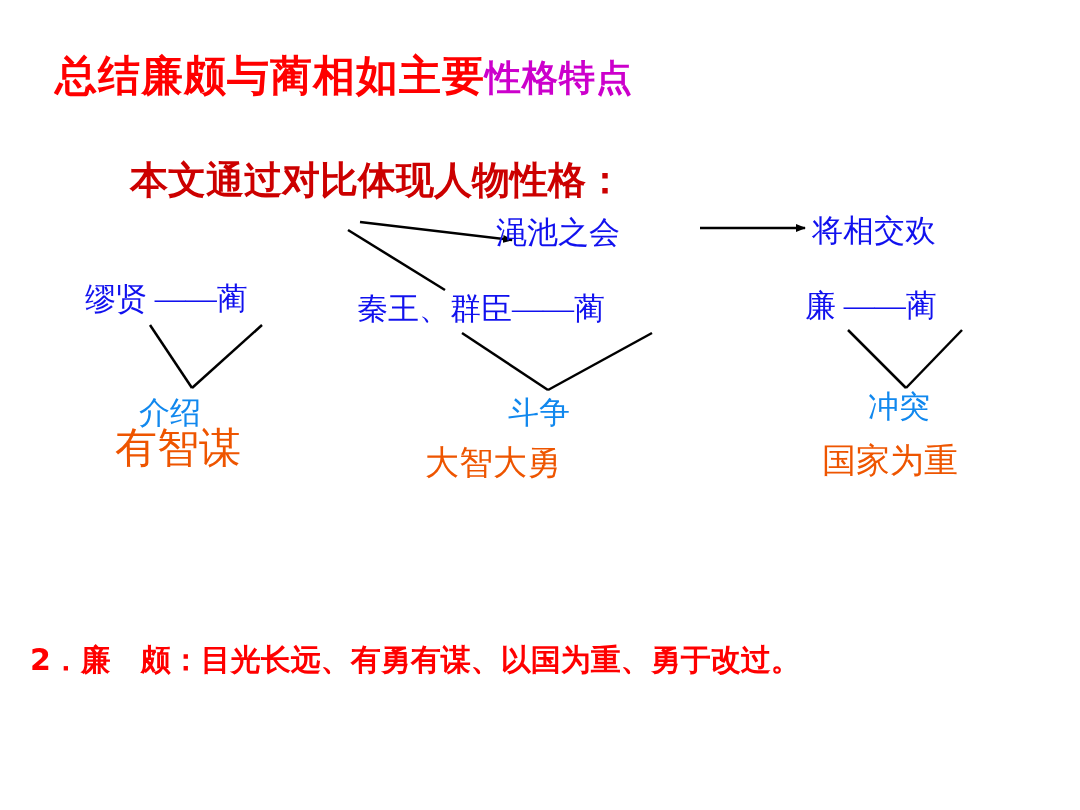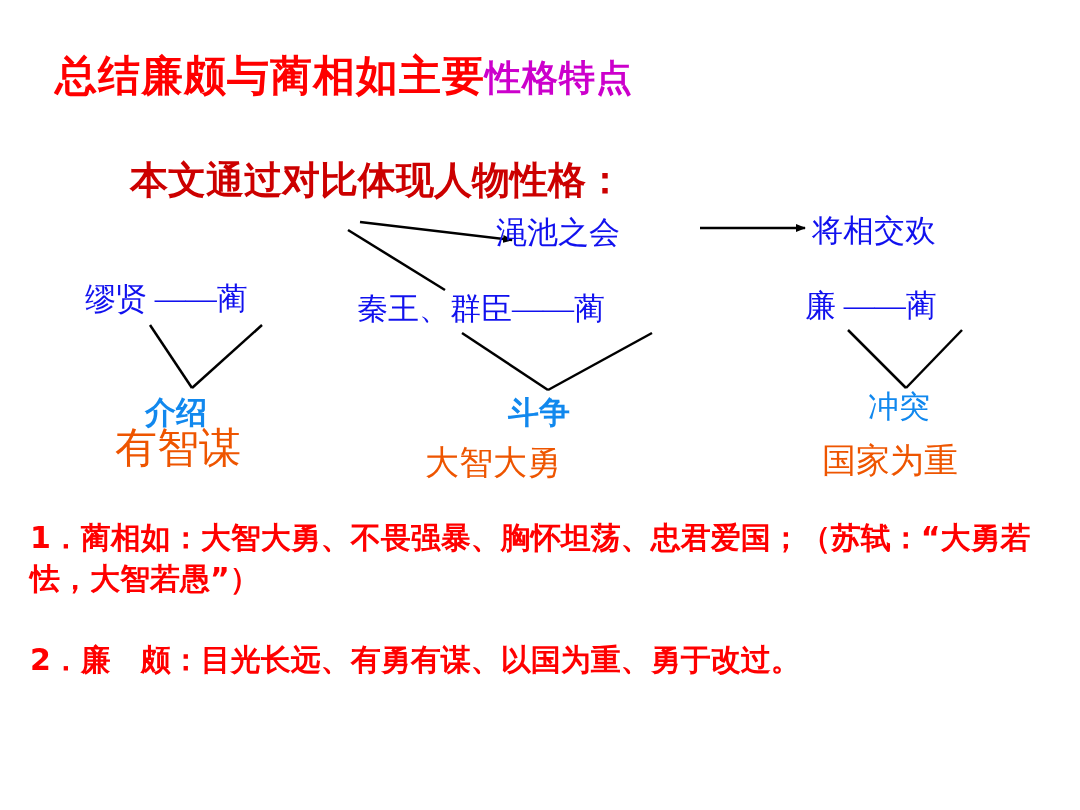--- a/index.html
+++ b/index.html
@@ -118,24 +118,23 @@
     <line x1="906" y1="388" x2="962" y2="330" stroke="#000000" stroke-width="2.5"></line>
   </svg>
 
   <div class="node blue" style="left:496px; top:212px;font-family:Liberation Serif, serif;">渑池之会</div>
   <div class="node blue" style="left:812px; top:210px;">将相交欢</div>
 
   <div class="node blue" style="left:85px; top:278px;">缪贤 ——蔺</div>
   <div class="node blue" style="left:357px; top:288px;">秦王、群臣——蔺</div>
   <div class="node blue" style="left:805px; top:285px;">廉 ——蔺</div>
 
-  <div class="node cyan" style="left:145px; top:392px;font-weight:bold;">介绍</div>
-  <div class="node cyan" style="left:508px; top:392px;font-weight:bold;">斗争</div>
+  <div class="node cyan" style="left:139px; top:392px;">介绍</div>
+  <div class="node cyan" style="left:508px; top:392px;">斗争</div>
   <div class="node cyan" style="left:868px; top:386px;">冲突</div>
 
   <div class="node orange" style="left:115px; top:420px; font-size:42px;">有智谋</div>
   <div class="node orange" style="left:822px; top:438px; font-size:34px;">国家为重</div>
   <div class="node orange" style="left:425px; top:440px; font-size:34px;">大智大勇</div>
 
-  <div class="para" id="para1">1．蔺相如：大智大勇、不畏强暴、胸怀坦荡、忠君爱国；（苏轼：“大勇若怯，大智若愚”）</div>
   <div class="para" id="para2">2．廉　颇：目光长远、有勇有谋、以国为重、勇于改过。</div>
 
 </div>
 
 </body></html>

